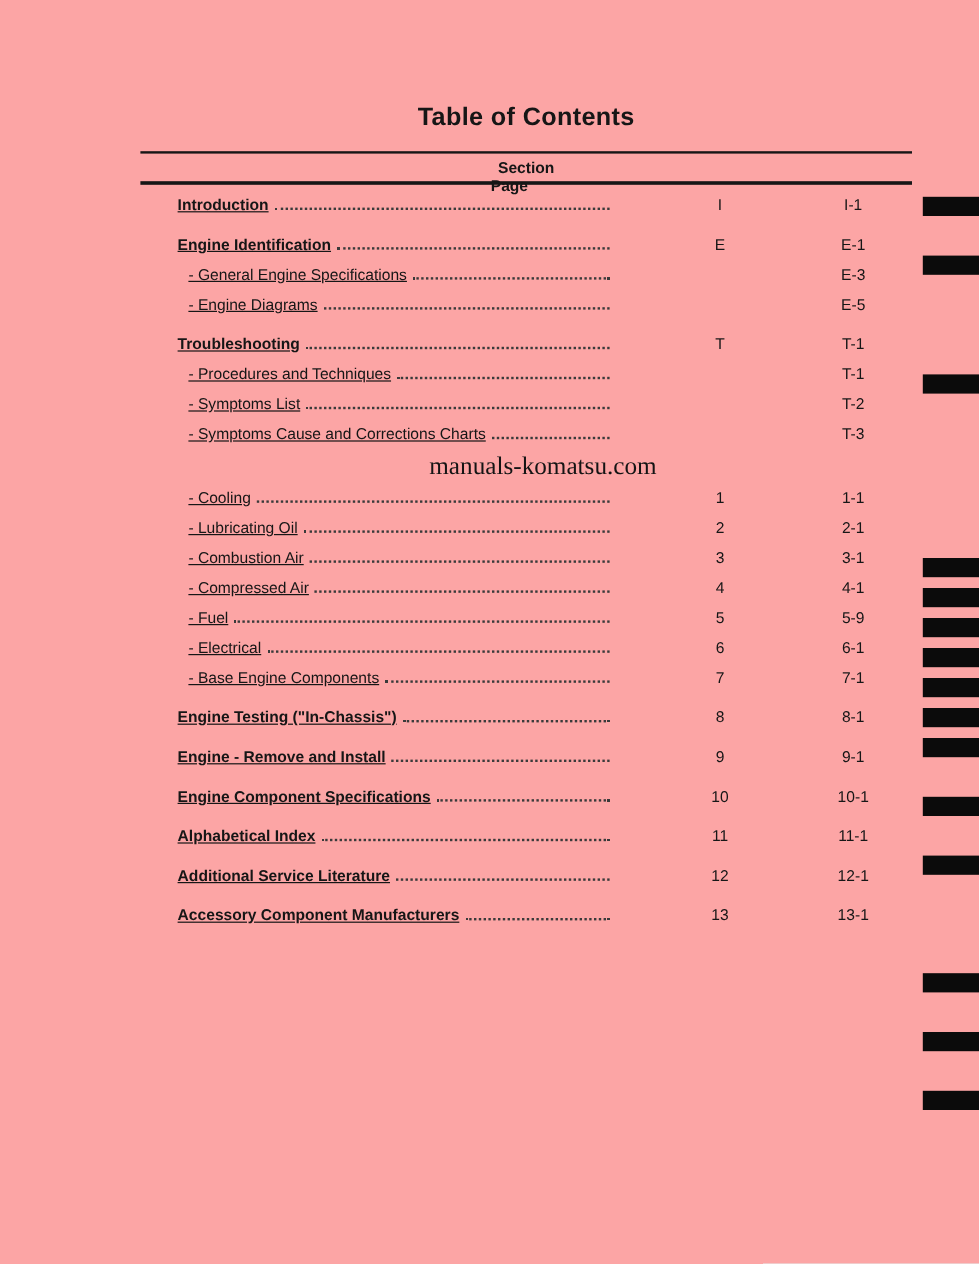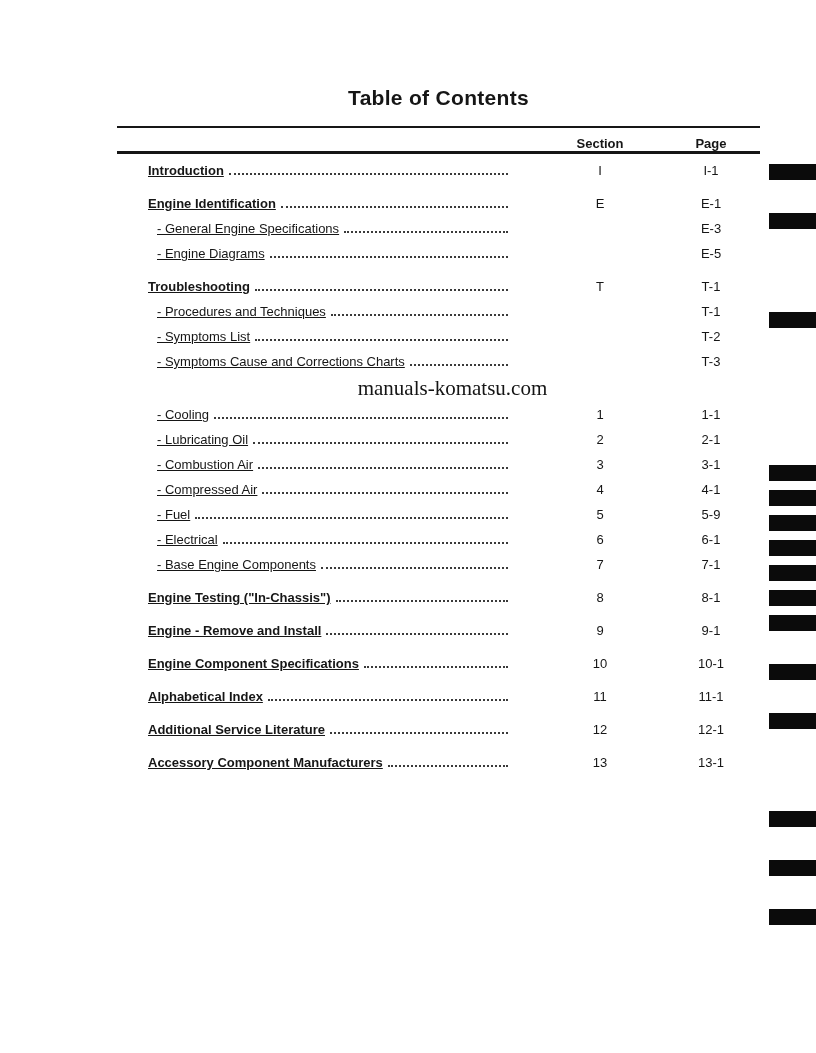--- a/index.html
+++ b/index.html
@@ -1,19 +1,19 @@
 <!DOCTYPE html>
 <html><head>
 <meta charset="utf-8">
 <style>
   html,body { margin:0; padding:0; background:#e8e8e8; }
   .page {
     position:relative;
     width:816px; height:1053px;
-    background:#ffffff;
+    background:#fca5a5;
     font-family:"Liberation Sans", sans-serif;
     color:#161616;
     overflow:hidden;
     margin:0 auto;
   }
   .content {
     margin-left:117px;
     width:643px;
     padding-top:86px;
   }
@@ -21,24 +21,25 @@
     margin:0 0 16px 0;
     text-align:center;
     font-size:21px;
     font-weight:bold;
     letter-spacing:0.3px;
   }
   .rule-top { border-top:2px solid #161616; }
   .rule-thick { border-top:3px solid #161616; }
   .header-row {
     display:flex;
-    align-items:flex-end;
+    align-items:center;
     height:23px;
     font-weight:bold;
     font-size:13px;
+    flex-direction:column;
   }
   .header-row .label-area { flex:1; }
   .section-cell {
     width:180px;
     text-align:center;
     flex:none;
   }
   .page-cell {
     width:70px;
     padding-right:28px;

